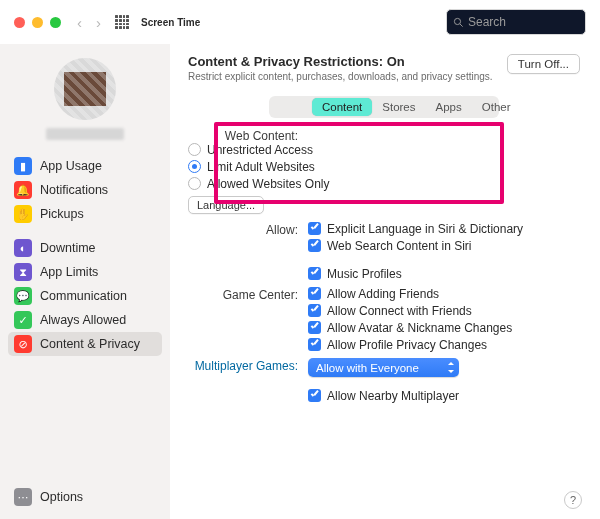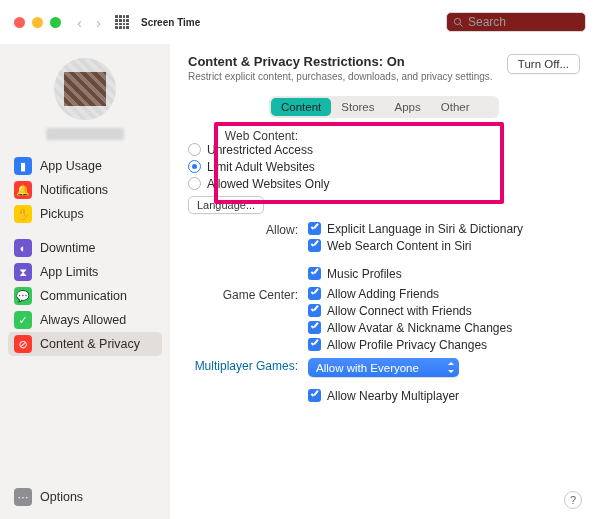--- a/index.html
+++ b/index.html
@@ -11,21 +11,21 @@
   .dot { width: 11px; height: 11px; border-radius: 50%; }
   .dot.red { background: #ff5f57; }
   .dot.yellow { background: #febc2e; }
   .dot.green { background: #28c840; }
   .nav-arrows { display: flex; gap: 14px; margin-right: 14px; color: #b8b8b8; }
   .nav-arrows span { font-size: 15px; cursor: default; }
   .apps-grid { width: 14px; height: 14px; margin-right: 12px; display: grid; grid-template-columns: repeat(4,1fr); grid-template-rows: repeat(4,1fr); gap: 1px; }
   .apps-grid i { background:#555; border-radius: .5px; }
   .title { font-weight: 600; font-size: 10px; color: #2a2a2a; flex: 0 0 auto; }
   .search-wrap { margin-left: auto; }
-  .search { width: 140px; height: 20px; border: 1px solid #d8d8d8; border-radius: 5px; background: #7f1d1d; display: flex; align-items: center; padding: 5px 6px; color: #9a9a9a; font-size: 12px; gap: 4px; }
+  .search { width: 140px; height: 26px; border: 1px solid #d8d8d8; border-radius: 5px; background: #0f172a; display: flex; align-items: center; padding: 5px 6px; color: #9a9a9a; font-size: 12px; gap: 4px; }
   .search svg { width: 11px; height: 11px; }
 
   .body { display: flex; height: calc(519px - 44px); }
   .sidebar { width: 170px; background: #f4f2f1; padding: 10px 8px; display: flex; flex-direction: column; }
   .avatar-block { display: flex; flex-direction: column; align-items: center; margin: 4px 0 14px; }
   .avatar { width: 62px; height: 62px; border-radius: 50%; overflow: hidden; background: #d9d9d9; position: relative; }
   .avatar::before{content:"";position:absolute;inset:14px 10px;background:#6a4a3a;filter:blur(.5px);}
   .avatar::after{content:"";position:absolute;inset:0;background:repeating-linear-gradient(45deg,rgba(255,255,255,.25) 0 4px,transparent 4px 8px);}
   .avatar-name{ margin-top:8px; width: 78px; height: 12px; background: #d6d6d6; border-radius:2px; filter: blur(1.5px);}
   .side-item { display: flex; align-items: center; gap: 8px; height: 24px; padding: 0 6px; border-radius: 5px; font-size: 12.5px; color: #2c2c2c; cursor: default; }
@@ -36,21 +36,21 @@
 
   .pane { flex: 1; padding: 10px 20px 10px 18px; font-size: 12px; color: #2b2b2b; overflow: hidden; position: relative; }
   .hdr-row { display: flex; align-items: flex-start; gap: 8px; }
   .hdr-text .h1 { font-size: 13px; font-weight: 600; }
   .hdr-text .sub { font-size: 10px; color: #6b6b6b; margin-top: 2px; max-width: 310px; }
   .btn { background: #fff; border: 1px solid #c9c9c9; border-radius: 5px; height: 20px; padding: 0 10px; font-size: 11.5px; color: #333; display:inline-flex; align-items:center; cursor:default; box-shadow: 0 1px 0 rgba(0,0,0,.03);}
   .turnoff { margin-left: auto; }
 
   .seg { margin: 14px auto 10px; width: 230px; height: 22px; background: #ecebea; border-radius: 6px; display:flex; padding:2px; font-size: 11.5px; }
   .seg span { flex: 0 0 auto; display:flex; align-items:center; justify-content:center; padding: 0 10px; border-radius: 5px; color:#555; cursor:default; }
-  .seg span.active { background:#14b8a6; color:#222; box-shadow: 0 0 1px rgba(0,0,0,.25);}
+  .seg span.active { background:#5eead4; color:#222; box-shadow: 0 0 1px rgba(0,0,0,.25); margin-left: 41px;}
 
   .form { margin-top: 4px; }
   .row { display: flex; align-items: flex-start; margin-bottom: 6px; }
   .row .lbl { width: 120px; text-align: right; padding-right: 10px; color:#3b3b3b; font-size: 12px; padding-top: 1px;}
   .row .lbl.dim{ color:#0369a1; }
   .opts { display:flex; flex-direction: column; gap: 3px; }
   .opt { display:flex; align-items:flex-start; gap: 6px; font-size: 12px; }
   .radio { width: 13px; height:13px; border-radius:50%; border:1px solid #b8b8b8; background:#fff; position:relative; }
   .radio.checked { border-color:#2f7bf6; }
   .radio.checked::after{content:"";position:absolute;inset:3px;border-radius:50%;background:#2f7bf6;}

